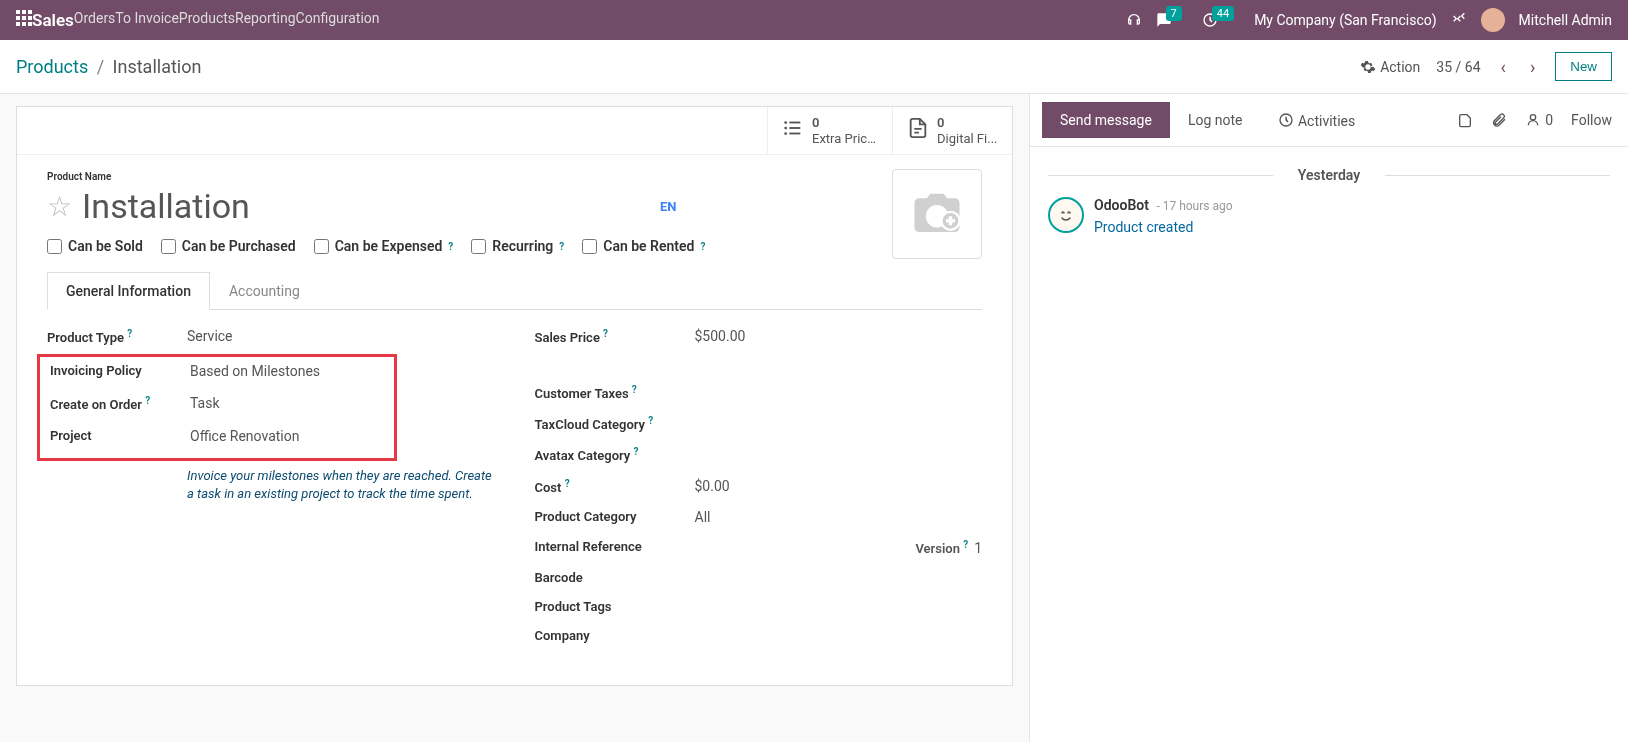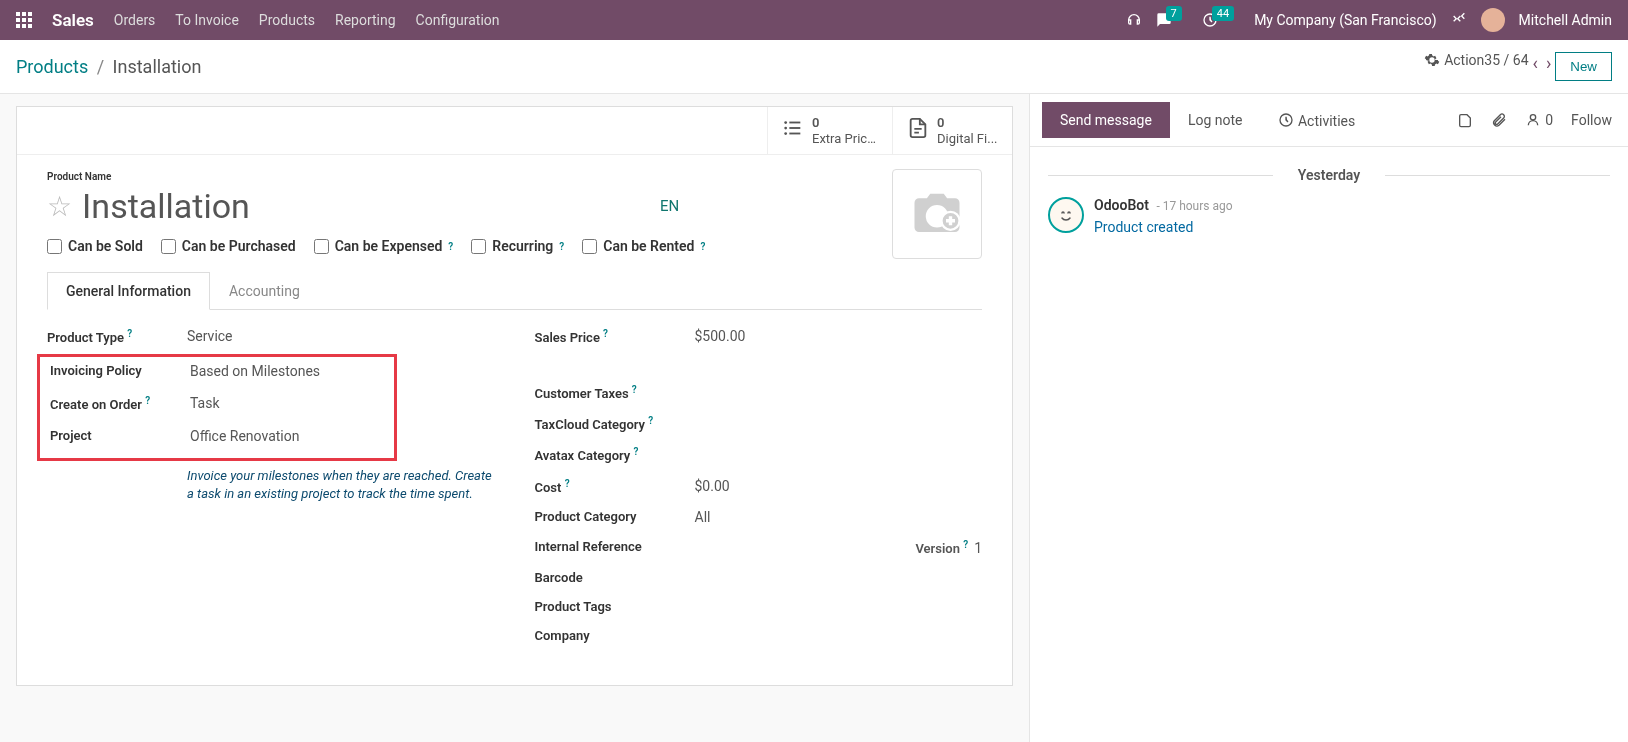--- a/index.html
+++ b/index.html
@@ -1,36 +1,36 @@
 <!DOCTYPE html>
 <html><head>
 <meta charset="utf-8">
 <style>
   * { box-sizing: border-box; margin: 0; padding: 0; }
   body { font-family: -apple-system, BlinkMacSystemFont, "Segoe UI", Roboto, sans-serif; font-size: 14px; color: #374151; background: #f9f9f9; }
   
   
   .navbar { background: #714B67; color: #fff; height: 40px; display: flex; align-items: center; padding: 0 16px; justify-content: space-between; }
-  .navbar-left { display: flex; align-items: center; gap: 20px; }
+  .navbar-left { display: flex; align-items: flex-start; }
   .apps-icon { width: 16px; height: 16px; display: grid; grid-template-columns: repeat(3,4px); grid-template-rows: repeat(3,4px); gap: 2px; }
   .apps-icon span { background: #fff; }
   .nav-brand { font-weight: 600; font-size: 17px; color: #fff; }
   .nav-link { color: #ddd; cursor: pointer; font-size: 14px; }
   .navbar-right { display: flex; align-items: center; gap: 14px; }
   .badge { background: #00a09d; color: #fff; font-size: 11px; padding: 1px 5px; border-radius: 3px; position: relative; top: -6px; left: -6px; }
   .nav-icon { color: #fff; font-size: 16px; cursor: pointer; display: inline-flex; align-items: center; }
   .avatar { width: 24px; height: 24px; border-radius: 50%; background: #e5b299; display: inline-block; }
 
   
   .control-row { display: flex; justify-content: space-between; align-items: center; padding: 12px 16px; background: #fff; border-bottom: 1px solid #e5e5e5; }
   .breadcrumb { font-size: 18px; }
   .breadcrumb-link { color: #017e84; cursor: pointer; }
   .breadcrumb-sep { color: #888; margin: 0 4px; }
   .breadcrumb-current { color: #555; }
-  .control-right { display: flex; align-items: flex-start; gap: 0; }
+  .control-right { display: flex; align-items: center; gap: 16px; }
   .action-btn { color: #555; cursor: pointer; display: inline-flex; align-items: center; gap: 4px; }
   .pager { color: #555; }
   .pager-arrow { color: #714B67; font-size: 18px; cursor: pointer; padding: 0 4px; }
   .new-btn { border: 1px solid #017e84; color: #017e84; padding: 6px 14px; background: #fff; cursor: pointer; font-weight:500; }
 
   
   .main-wrap { display: flex; }
   .form-wrap { flex: 0 0 1029px; padding: 12px 16px; }
   .chatter { flex: 1; border-left: 1px solid #e5e5e5; background: #fff; min-height: 700px; }
 
@@ -41,21 +41,21 @@
   .stat-btn .stat-icon { font-size: 20px; color: #555; }
   .stat-text { display: flex; flex-direction: column; font-size: 13px; color: #555; line-height: 1.2; overflow:hidden; }
   .stat-text .num { font-weight: 600; }
   .stat-label { white-space: nowrap; overflow: hidden; text-overflow: ellipsis; }
 
   .form-body { padding: 16px 30px 28px; position: relative; }
   .prod-label { font-size: 10px; font-weight: 600; color: #333; margin-bottom: 4px; }
   .title-row { display: flex; align-items: center; gap: 10px; }
   .star { font-size: 28px; color: #bbb; cursor: pointer; }
   .prod-title { font-size: 34px; color: #555; font-weight: 400; }
-  .lang-badge { color: #0f766e; font-weight: 400; font-size: 15px; margin-left: auto; cursor:pointer; }
+  .lang-badge { color: #3b82f6; font-weight: 700; font-size: 13px; margin-left: auto; cursor:pointer; }
   .image-box { position: absolute; right: 30px; top: 14px; width: 90px; height: 90px; border: 1px solid #ddd; display: flex; align-items: center; justify-content: center; color: #ccc; font-size: 40px; cursor:pointer; border-radius:4px; }
   .camera-svg { width: 54px; height: 54px; }
 
   .check-row { display: flex; gap: 18px; margin-top: 12px; flex-wrap: wrap; }
   .check-item { display: flex; align-items: center; gap: 6px; font-size: 14px; font-weight:600; color:#333; }
   .check-item input { width: 15px; height: 15px; cursor:pointer; }
   .help-q { color: #017e84; font-size: 10px; vertical-align: super; cursor:pointer; }
 
   .tabs { display: flex; margin-top: 18px; border-bottom: 1px solid #ddd; }
   .tab { padding: 10px 18px; cursor: pointer; color: #888; border:1px solid transparent; border-bottom:none; }

